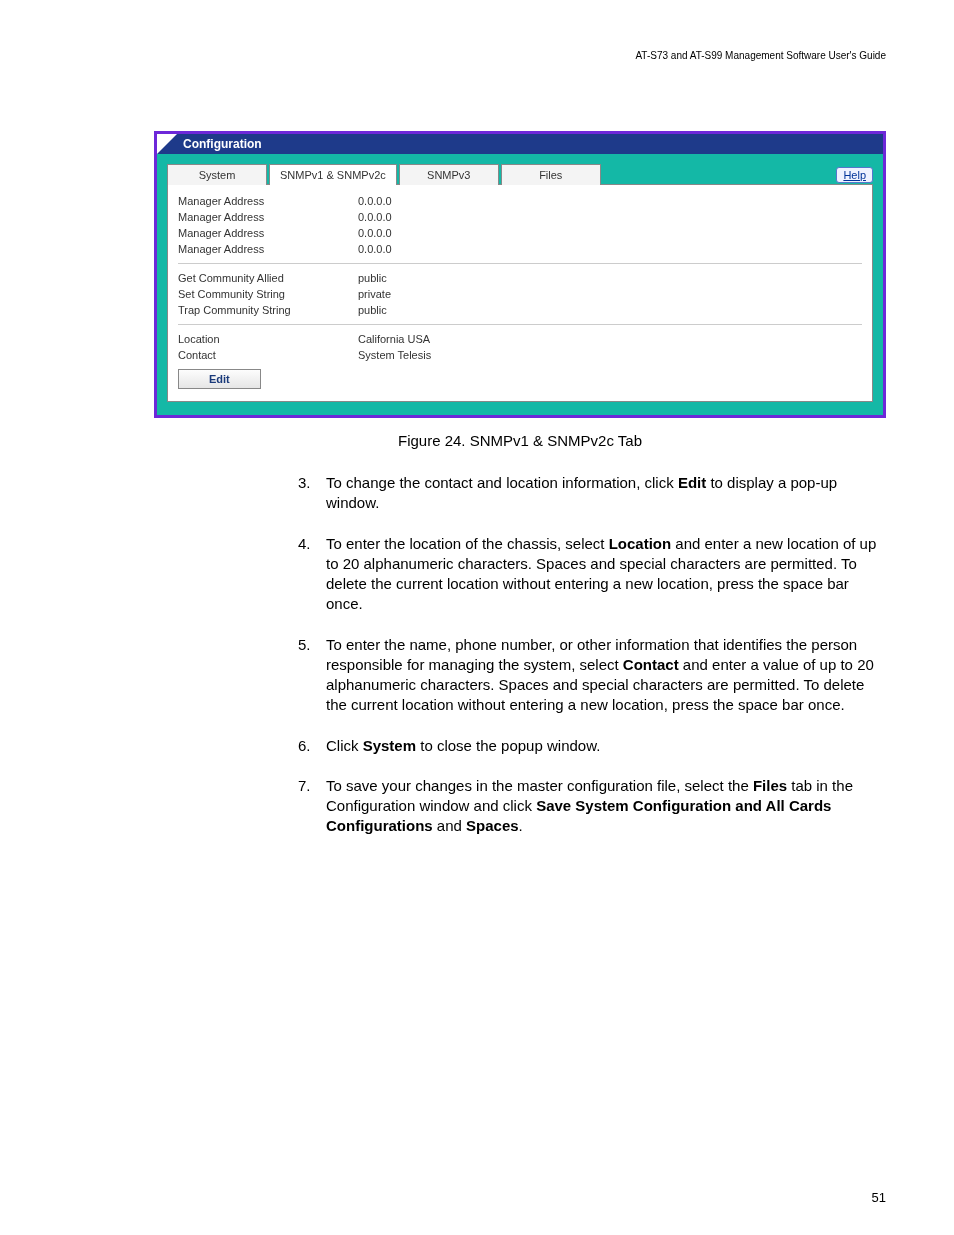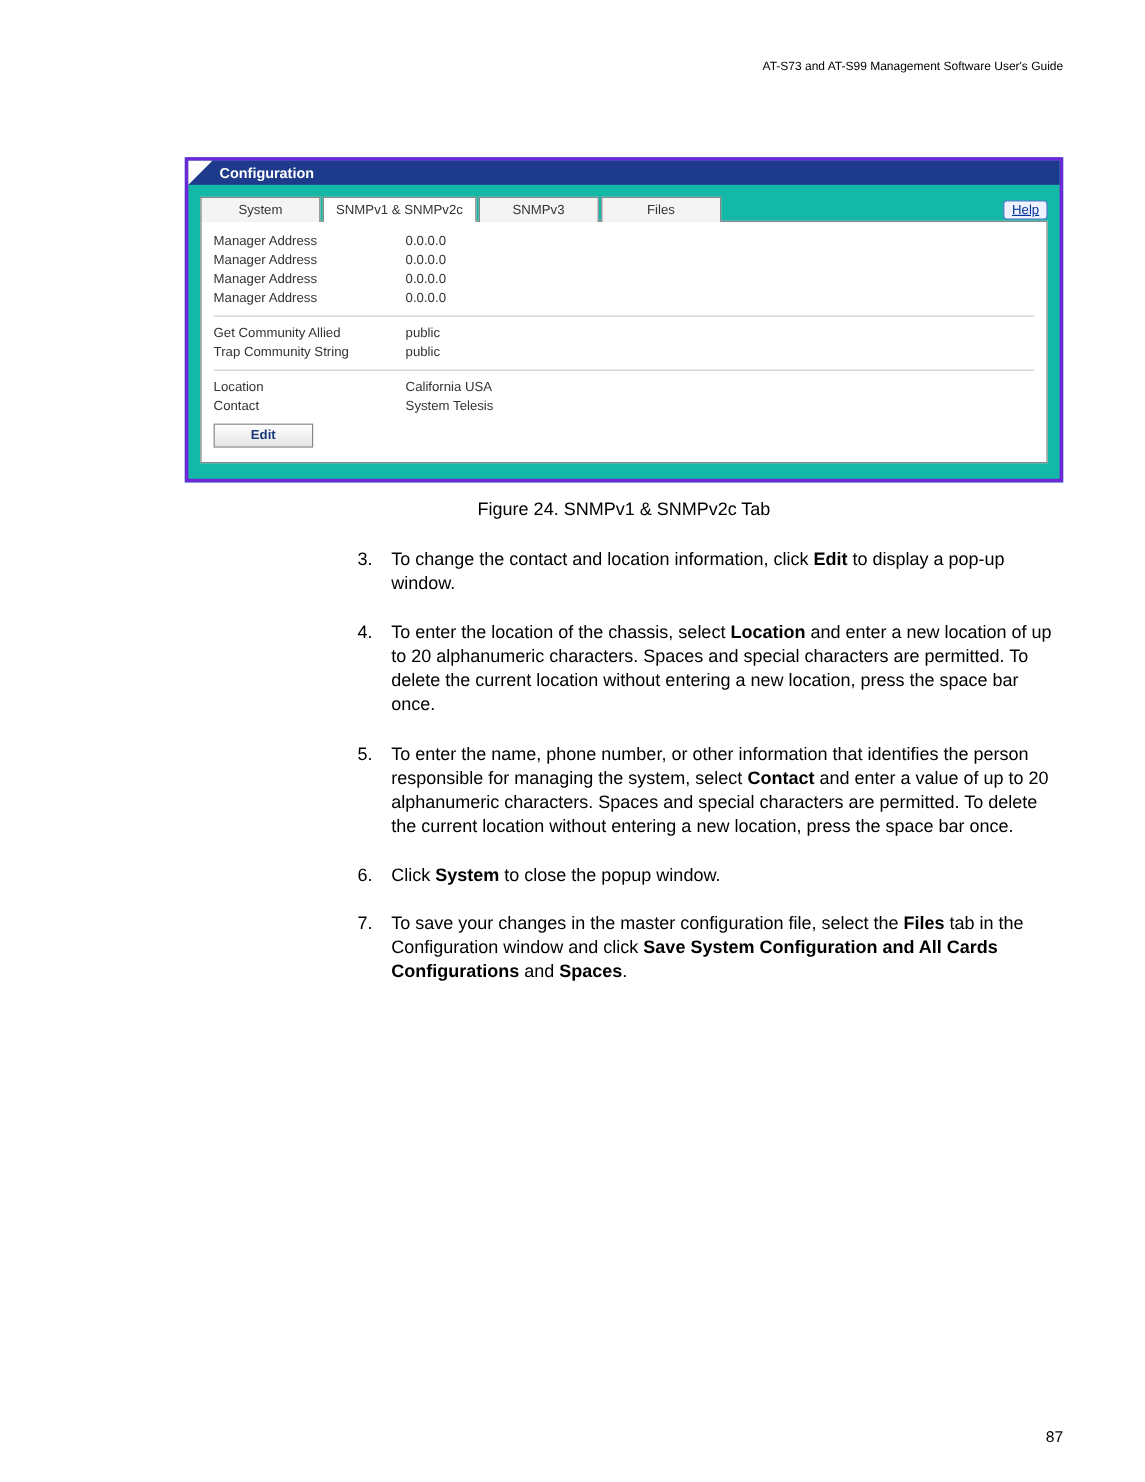--- a/index.html
+++ b/index.html
@@ -102,21 +102,21 @@
     position: relative;
     top: -1px;
   }
   .kv-row {
     display: flex;
     padding: 2px 0;
     font-size: 11px;
     font-family: Verdana, Arial, sans-serif;
     color: #333;
   }
-  .kv-label { width: 160px; }
+  .kv-label { width: 180px; }
   .kv-value { flex: 1; }
   .divider {
     border-top: 1px solid #ccc;
     margin: 6px 0;
   }
   .edit-btn {
     margin-top: 6px;
     border: 1px solid #888;
     background: linear-gradient(#fdfdfd,#e6e6e6);
     font-size: 11px;
@@ -196,20 +196,24 @@
         <div class="kv-value">0.0.0.0</div>
       </div>
 
       <div class="divider"></div>
 
       <div class="kv-row">
         <div class="kv-label">Get Community Allied</div>
         <div class="kv-value">public</div>
       </div>
       <div class="kv-row">
+        <div class="kv-label">Set Community String</div>
+        <div class="kv-value">private</div>
+      </div>
+      <div class="kv-row">
         <div class="kv-label">Trap Community String</div>
         <div class="kv-value">public</div>
       </div>
 
       <div class="divider"></div>
 
       <div class="kv-row">
         <div class="kv-label">Location</div>
         <div class="kv-value">California USA</div>
       </div>
@@ -240,14 +244,14 @@
     <div class="step">
       <div class="step-num">6.</div>
       <div class="step-text">Click <b>System</b> to close the popup window.</div>
     </div>
     <div class="step">
       <div class="step-num">7.</div>
       <div class="step-text">To save your changes in the master configuration file, select the <b>Files</b> tab in the Configuration window and click <b>Save System Configuration and All Cards Configurations</b> and <b>Spaces</b>.</div>
     </div>
   </div>
 
-  <div class="page-number">87</div>
+  <div class="page-number">51</div>
 </div>
 
 </body></html>

